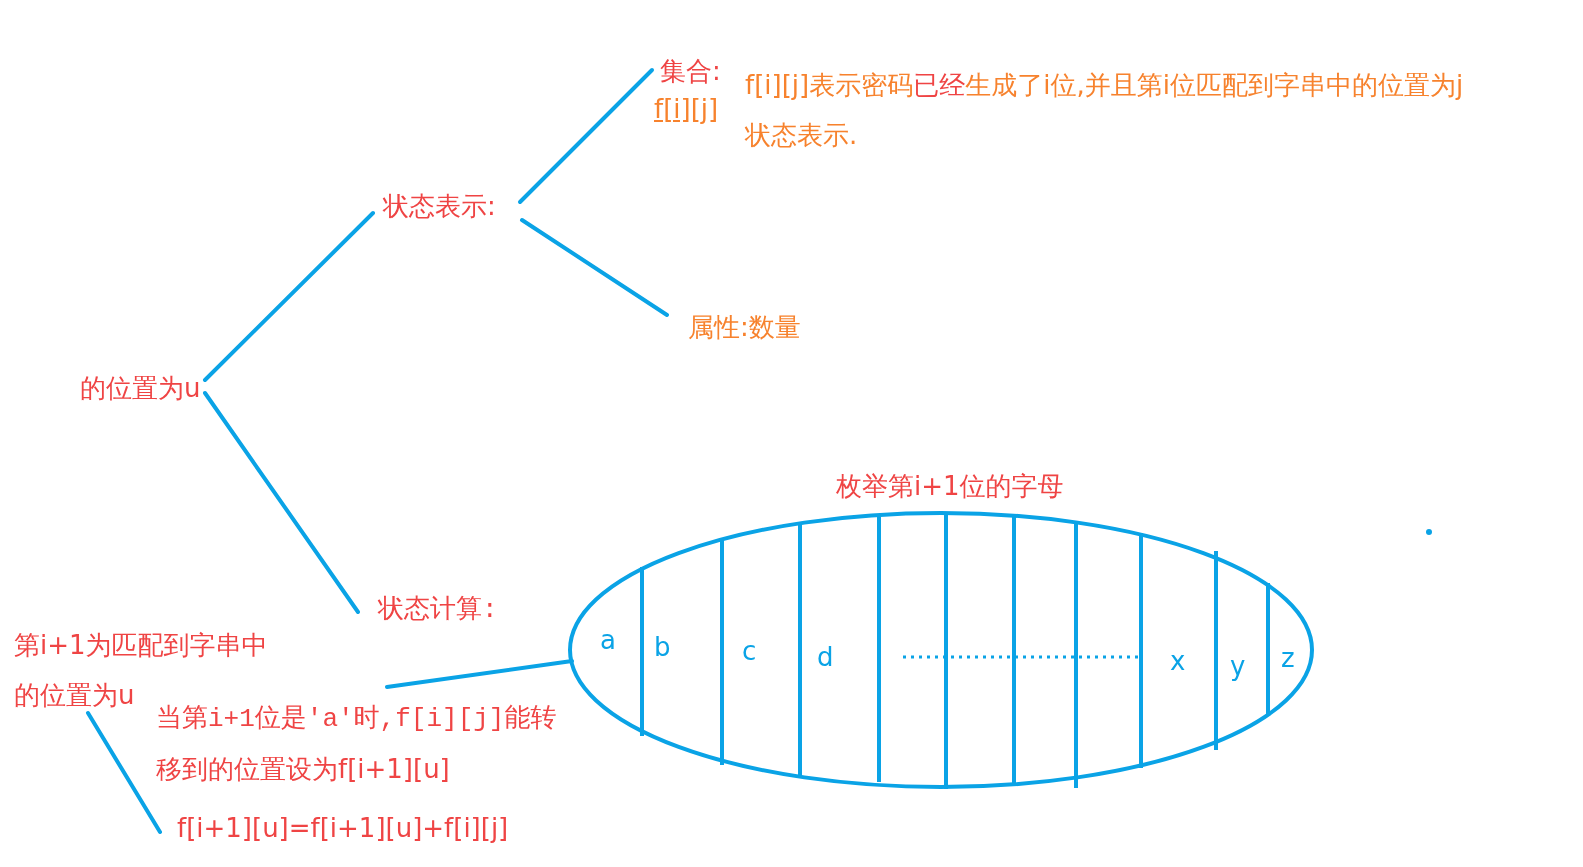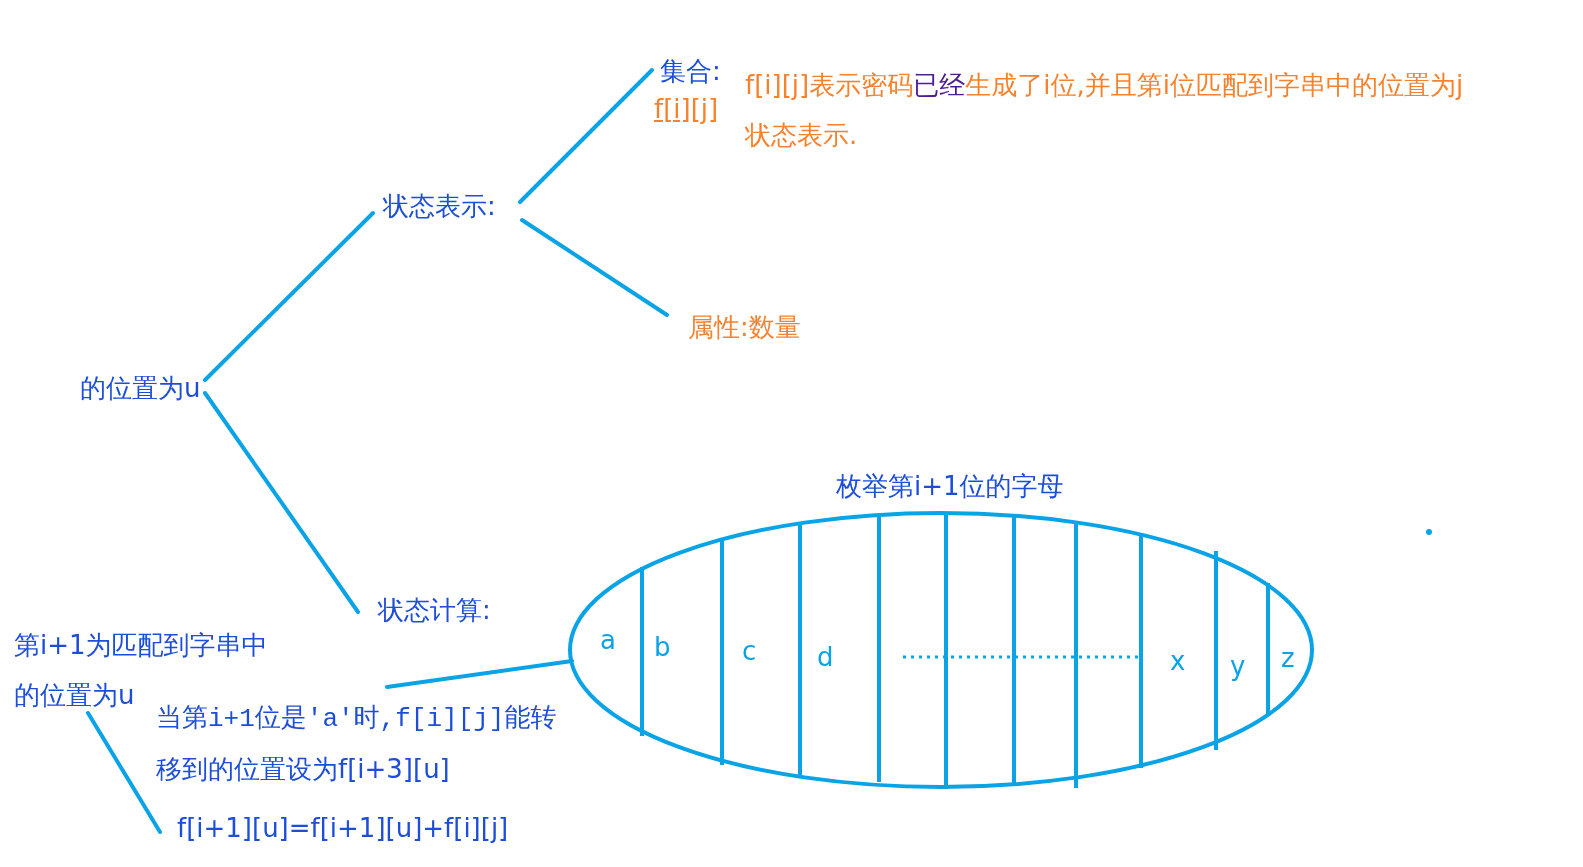--- a/index.html
+++ b/index.html
@@ -1,22 +1,22 @@
 <!DOCTYPE html>
 <html><head>
 <meta charset="utf-8">
 <style>
   html,body{margin:0;padding:0;background:#ffffff;}
   body{width:1583px;height:867px;position:relative;overflow:hidden;
        font-family:"DejaVu Sans","Liberation Sans",sans-serif;}
   svg.canvas{position:absolute;left:0;top:0;}
   .t{position:absolute;white-space:nowrap;line-height:1;}
-  .blue{color:#1d4ed8;}
+  .blue{color:#ef4444;}
   .orange{color:#f7822d;}
-  .red{color:#4c1d95;}
+  .red{color:#ef4444;}
   .f26{font-size:26px;}
   .seg{position:absolute;font-size:26px;color:#0aa3e6;line-height:1;}
 </style>
 </head>
 <body>
 
 <svg class="canvas" width="1583" height="867" viewBox="0 0 1583 867">
   <g stroke="#0aa3e6" stroke-width="4" stroke-linecap="round" fill="none">
 
     <line x1="205" y1="380" x2="373" y2="213"></line>
@@ -59,31 +59,31 @@
 <div class="t blue f26" style="left:660px;top:58px;">集合:</div>
 <div class="t orange f26" style="left:654px;top:96px;text-decoration:underline;">f[i][j]</div>
 
 <div class="t orange f26" style="left:745px;top:72px;">
   <span>f[i][j]表示密码</span><span class="red">已经</span><span>生成了i位,并且第i位匹配到字串中的位置为j</span>
 </div>
 <div class="t orange f26" style="left:745px;top:122px;">状态表示.</div>
 
 <div class="t orange f26" style="left:688px;top:314px;">属性:数量</div>
 
-<div class="t blue f26" style="left:378px;top:597px;">状态计算:</div>
+<div class="t blue f26" style="left:378px;top:597px;font-family:Liberation Mono, monospace;">状态计算:</div>
 
 <div class="t blue f26" style="left:836px;top:473px;">枚举第i+1位的字母</div>
 
 <div class="seg" style="left:600px;top:627px;">a</div>
 <div class="seg" style="left:654px;top:634px;">b</div>
 <div class="seg" style="left:742px;top:638px;">c</div>
 <div class="seg" style="left:817px;top:644px;">d</div>
 <div class="seg" style="left:1170px;top:648px;">x</div>
 <div class="seg" style="left:1230px;top:653px;">y</div>
 <div class="seg" style="left:1281px;top:645px;">z</div>
 
 <div class="t blue f26" style="left:14px;top:632px;">第i+1为匹配到字串中</div>
 <div class="t blue f26" style="left:14px;top:682px;">的位置为u</div>
 
 <div class="t blue f26" style="left:156px;top:706px;font-family:Liberation Mono, monospace;">当第i+1位是'a'时,f[i][j]能转</div>
-<div class="t blue f26" style="left:156px;top:756px;">移到的位置设为f[i+3][u]</div>
+<div class="t blue f26" style="left:156px;top:756px;">移到的位置设为f[i+1][u]</div>
 
 <div class="t blue f26" style="left:177px;top:815px;">f[i+1][u]=f[i+1][u]+f[i][j]</div>
 
 </body></html>

